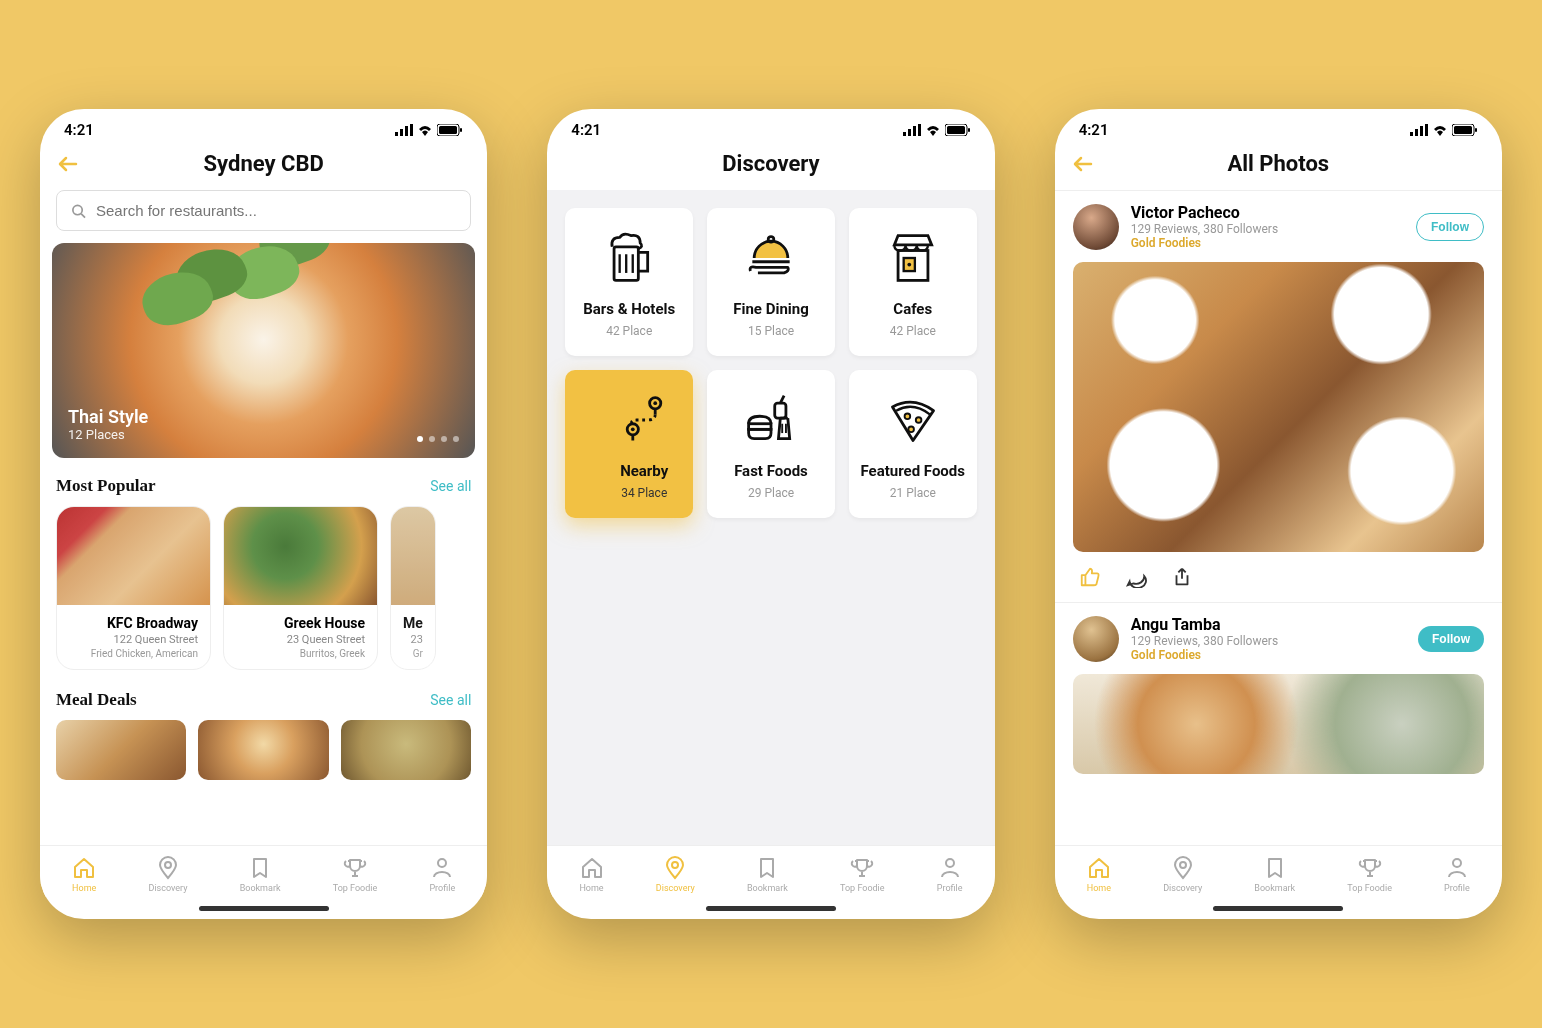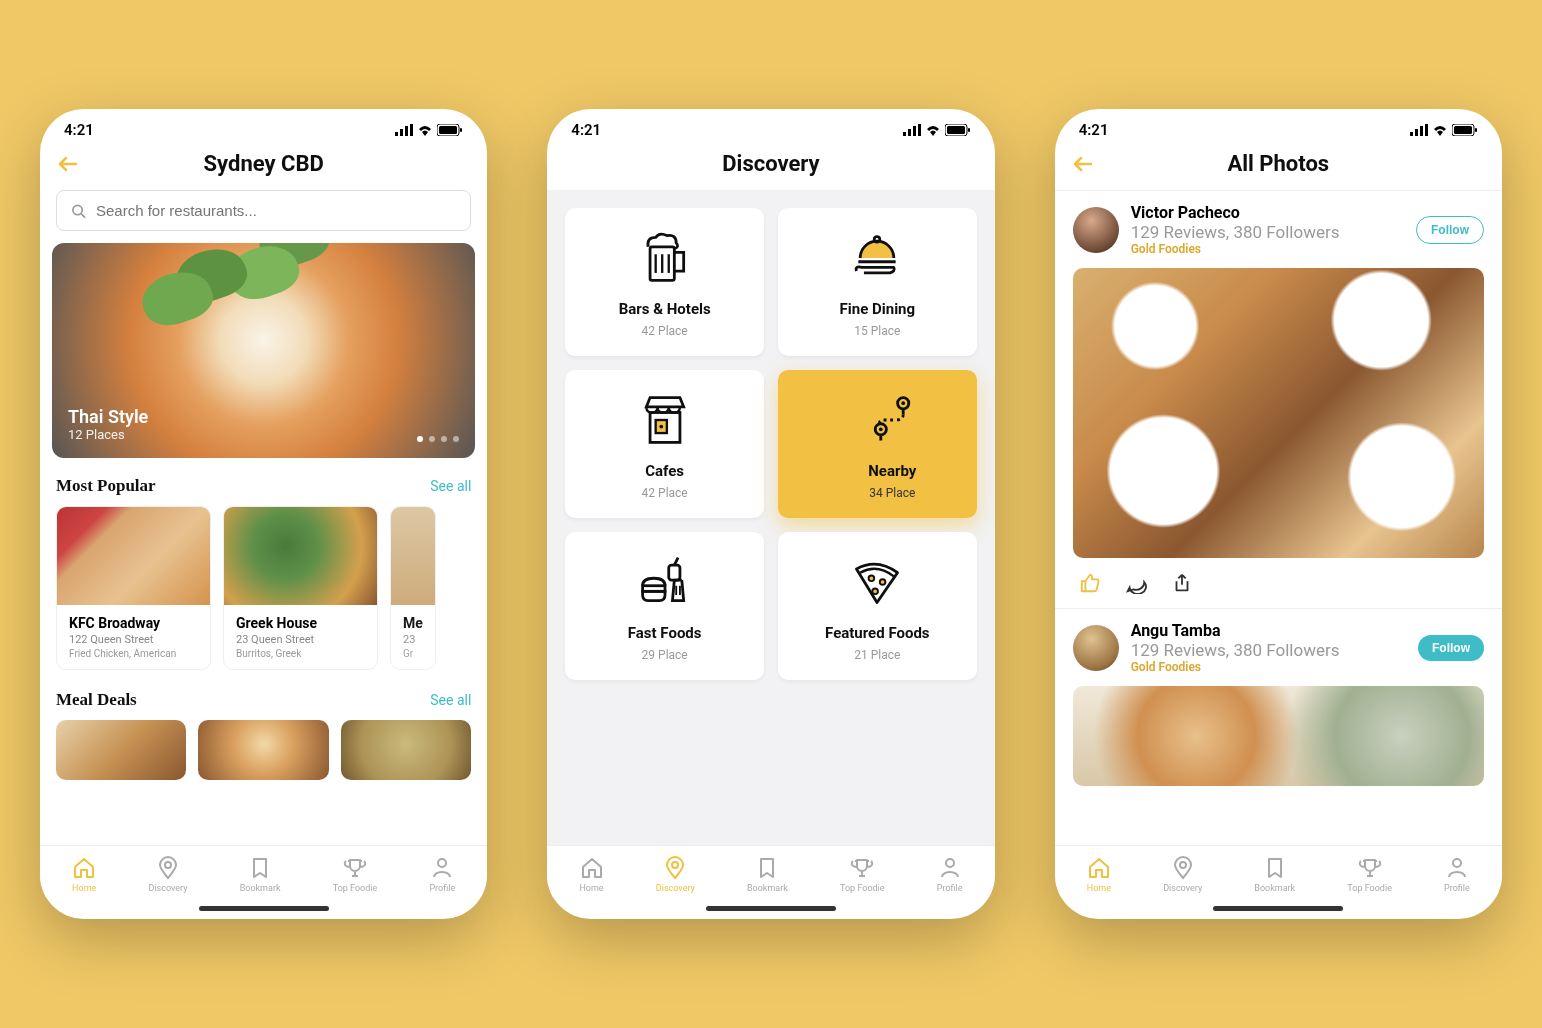--- a/index.html
+++ b/index.html
@@ -108,24 +108,25 @@
 
 .card-row {
   display: flex;
   gap: 12px;
   padding: 0 16px 18px;
   overflow: hidden;
 }
 .rest-card {
   min-width: 155px;
   border: 1px solid #eee;
-  border-radius: 10px;
+  border-radius: 18px;
   overflow: hidden;
   cursor: pointer;
   background:#fff;
+  text-align:right;
 }
 .rest-card.narrow { min-width: 30px; opacity:0.9;}
 .rest-img {
   height: 98px;
   background: #ccc;
 }
 .rest-img.kfc {
   background: linear-gradient(135deg, #b33 0%, #c44 20%, #d9a56f 30%, #e7c290 60%, #d5934d 100%);
 }
 .rest-img.greek {
@@ -177,21 +178,21 @@
   width: 130px;
   height: 5px;
   background: #333;
   border-radius: 3px;
 }
 
 
 .content.gray { background: #f2f2f4; padding: 18px; }
 .grid2 {
   display: grid;
-  grid-template-columns: 1fr 1fr;
+  grid-template-columns: 1fr 1fr 1fr;
   gap: 14px;
 }
 .cat-card {
   background: #fff;
   border-radius: 10px;
   padding: 22px 10px 18px;
   display: flex;
   flex-direction: column;
   align-items: center;
   gap: 6px;
@@ -218,21 +219,21 @@
 .avatar {
   width: 46px;
   height: 46px;
   border-radius: 50%;
   background: #ccc;
 }
 .avatar.a1 { background: radial-gradient(circle at 40% 30%, #d9a98a 0%, #6f4a36 70%, #2a1a12 100%); }
 .avatar.a2 { background: radial-gradient(circle at 40% 30%, #e0c291 0%, #9a7240 70%, #3a2814 100%); }
 .user-info { flex: 1; }
 .user-name { font-size: 16px; font-weight: 700; }
-.user-stats { font-size: 17px; color: #999; }
+.user-stats { font-size: 12px; color: #999; }
 .user-badge { font-size: 12px; color: #dca82c; font-weight:600; }
 .follow-btn {
   border: 1.5px solid #3fbdc6;
   color: #3fbdc6;
   background: #fff;
   border-radius: 18px;
   padding: 6px 14px;
   font-size: 12px;
   font-weight: 600;
   cursor: pointer;

